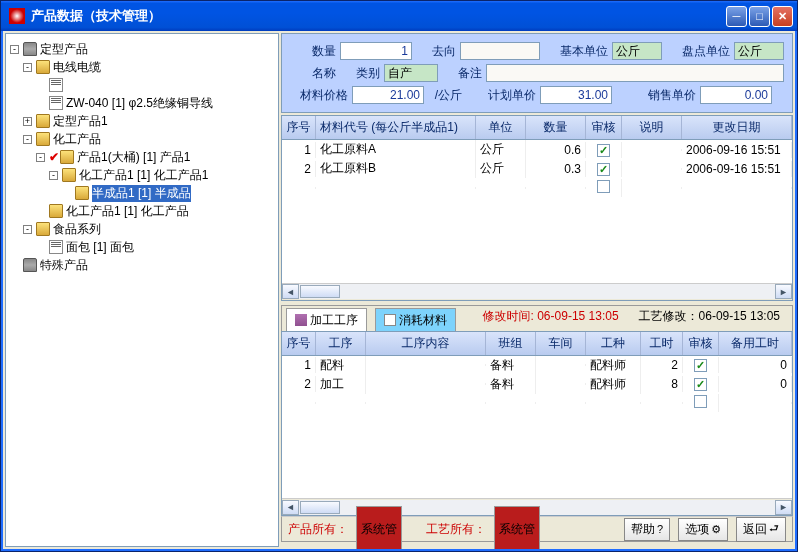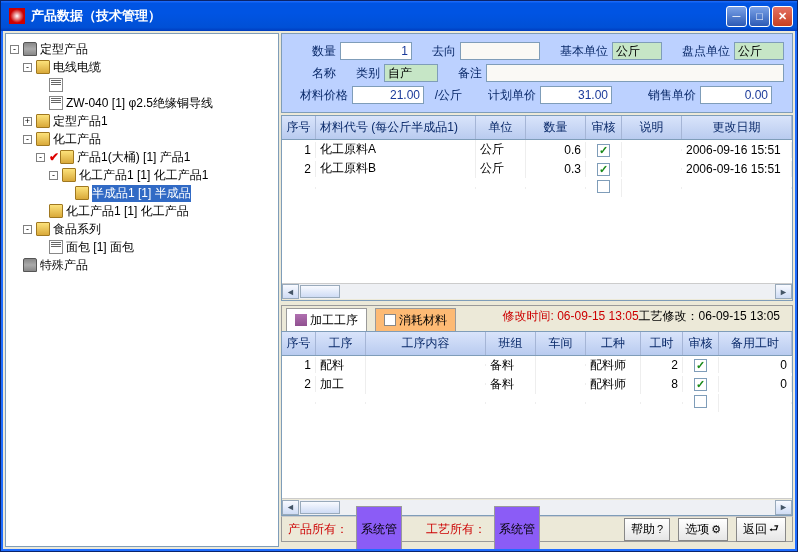--- a/index.html
+++ b/index.html
@@ -42,26 +42,26 @@
 .td.r{text-align:right}
 .td.c{text-align:center}
 .cb{width:13px;height:13px;border:1px solid #7f9db9;display:inline-flex;align-items:center;justify-content:center;background:#fff;color:#1a8a1a;font-size:11px;font-weight:bold}
 .hscroll{height:17px;background:#ece9d8;border-top:1px solid #ccc;display:flex;align-items:center}
 .sbtn{width:17px;height:15px;background:linear-gradient(to bottom,#f8faff,#cfdcf5);border:1px solid #9ab;display:flex;align-items:center;justify-content:center;font-size:9px;color:#456;cursor:pointer}
 .strack{flex:1;height:15px;background:#eef0f4}
 .thumb{width:40px;height:13px;background:linear-gradient(to bottom,#f8faff,#cfdcf5);border:1px solid #9ab;margin:1px}
 
 .tabstrip{display:flex;align-items:flex-start;height:26px;background:#ece9d8;border:1px solid #9a9a9a;border-bottom:none;padding:2px 4px 0 4px;gap:8px;margin-top:4px}
 .tab{padding:3px 8px;border:1px solid #9a9a9a;background:#fff;cursor:pointer;display:flex;align-items:center;gap:3px}
-.tab.inactive{background:#fdba74;border-bottom:1px solid #9a9a9a}
+.tab.inactive{background:#7dd3fc;border-bottom:1px solid #9a9a9a}
 .tab-ico{width:12px;height:12px}
-.tabstrip-info{margin-left:auto;display:flex;padding-right:8px}
+.tabstrip-info{margin-left:auto;display:flex;gap:20px;padding-right:8px}
 .red{color:#c00}
 .bottom-bar{height:26px;background:#ece9d8;border:1px solid #9a9a9a;border-top:1px solid #ccc;display:flex;align-items:center;padding:0 6px;gap:8px}
-.pill{background:#8b5cf6;border:1px solid #9a9a9a;padding:14px 4px}
+.pill{background:#b91c1c;border:1px solid #9a9a9a;padding:14px 4px}
 .btn{background:linear-gradient(to bottom,#fff,#e6e6e6);border:1px solid #888;padding:2px 6px;cursor:pointer;display:flex;align-items:center;gap:2px}
 .btn-ico{font-size:11px}
 </style>
 </head>
 <body>
 
 <div class="window">
   <div class="titlebar">
     <div class="titlebar-icon"></div>
     <div class="titlebar-text">产品数据（技术管理）</div>

